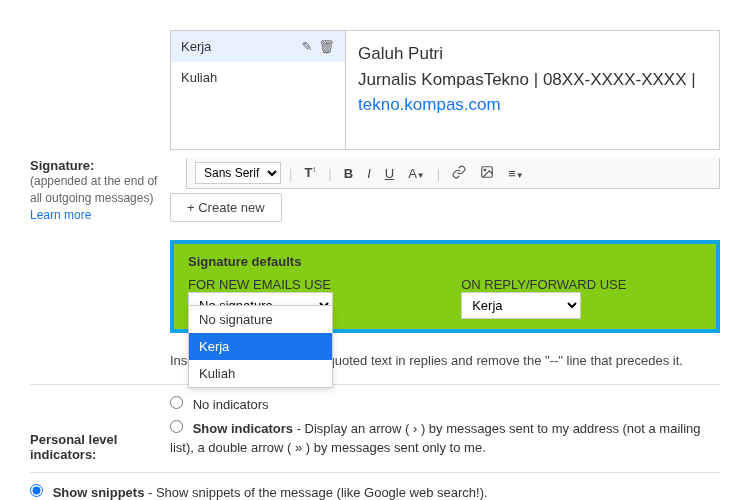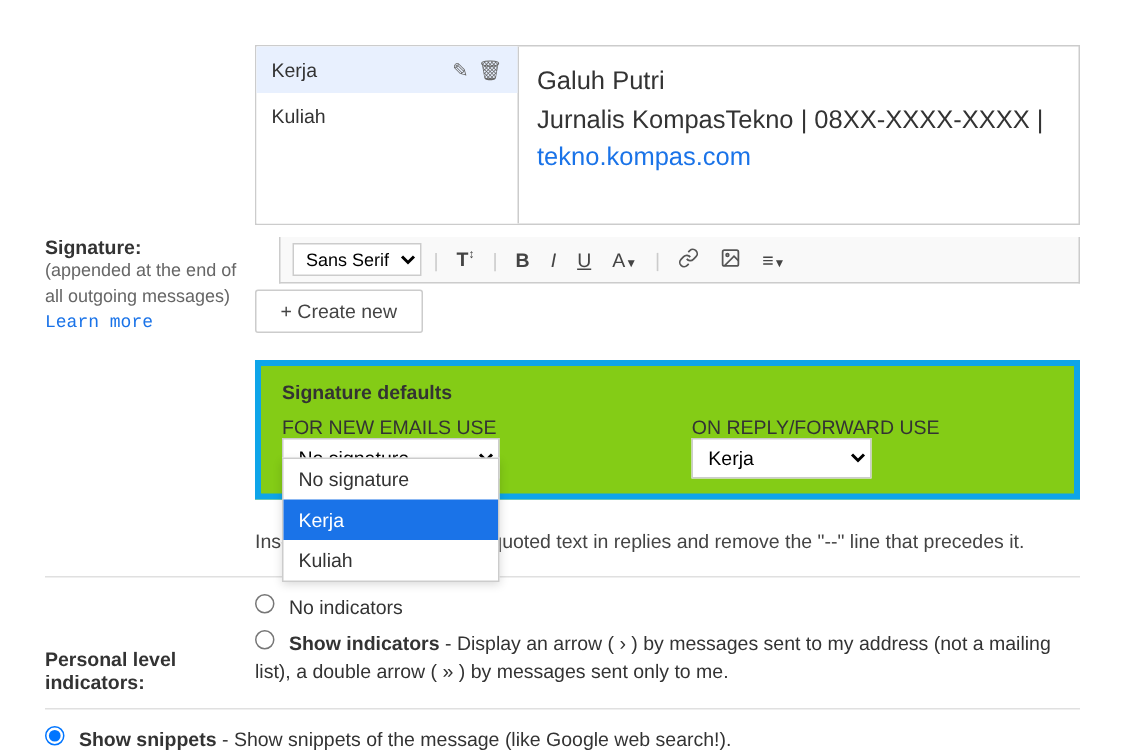--- a/index.html
+++ b/index.html
@@ -38,21 +38,20 @@
     .label-col .label-sub {
       color: #666;
       font-size: 12px;
       line-height: 1.4;
     }
 
     .label-col .learn-more {
       color: #1a73e8;
       text-decoration: none;
       font-size: 12px;
-      font-family: Liberation Mono, monospace;
     }
 
     .content-col {
       flex: 1;
     }
 
     
     .signature-editor-area {
       display: flex;
       border: 1px solid #ccc;

